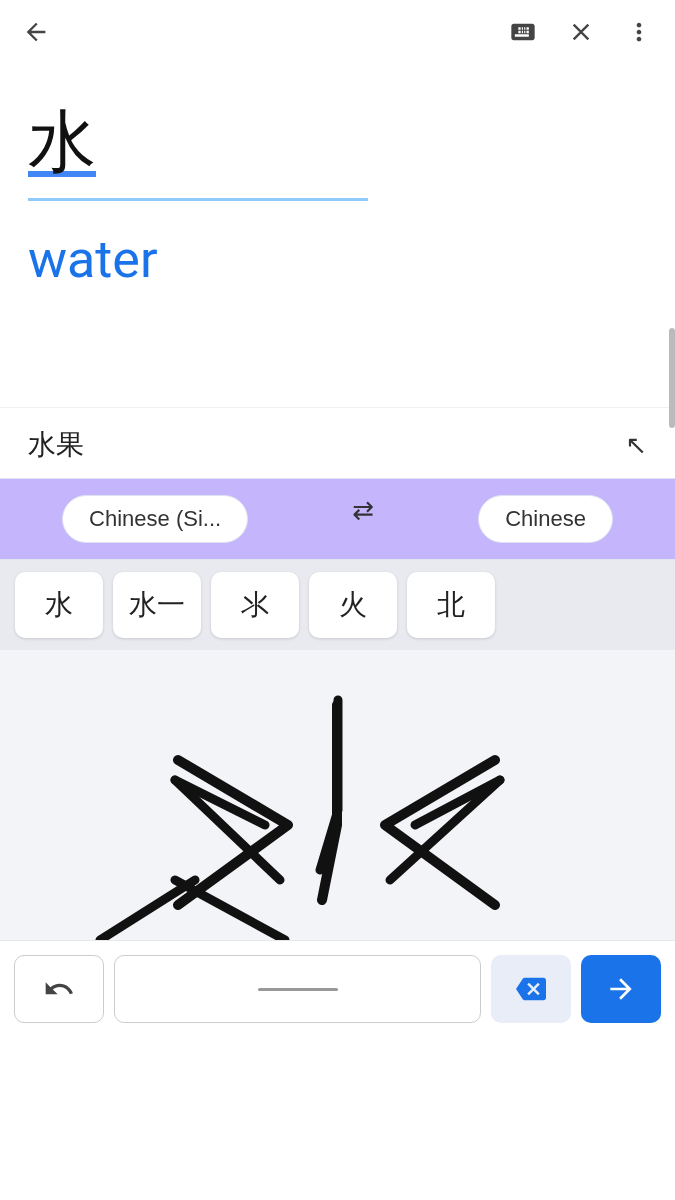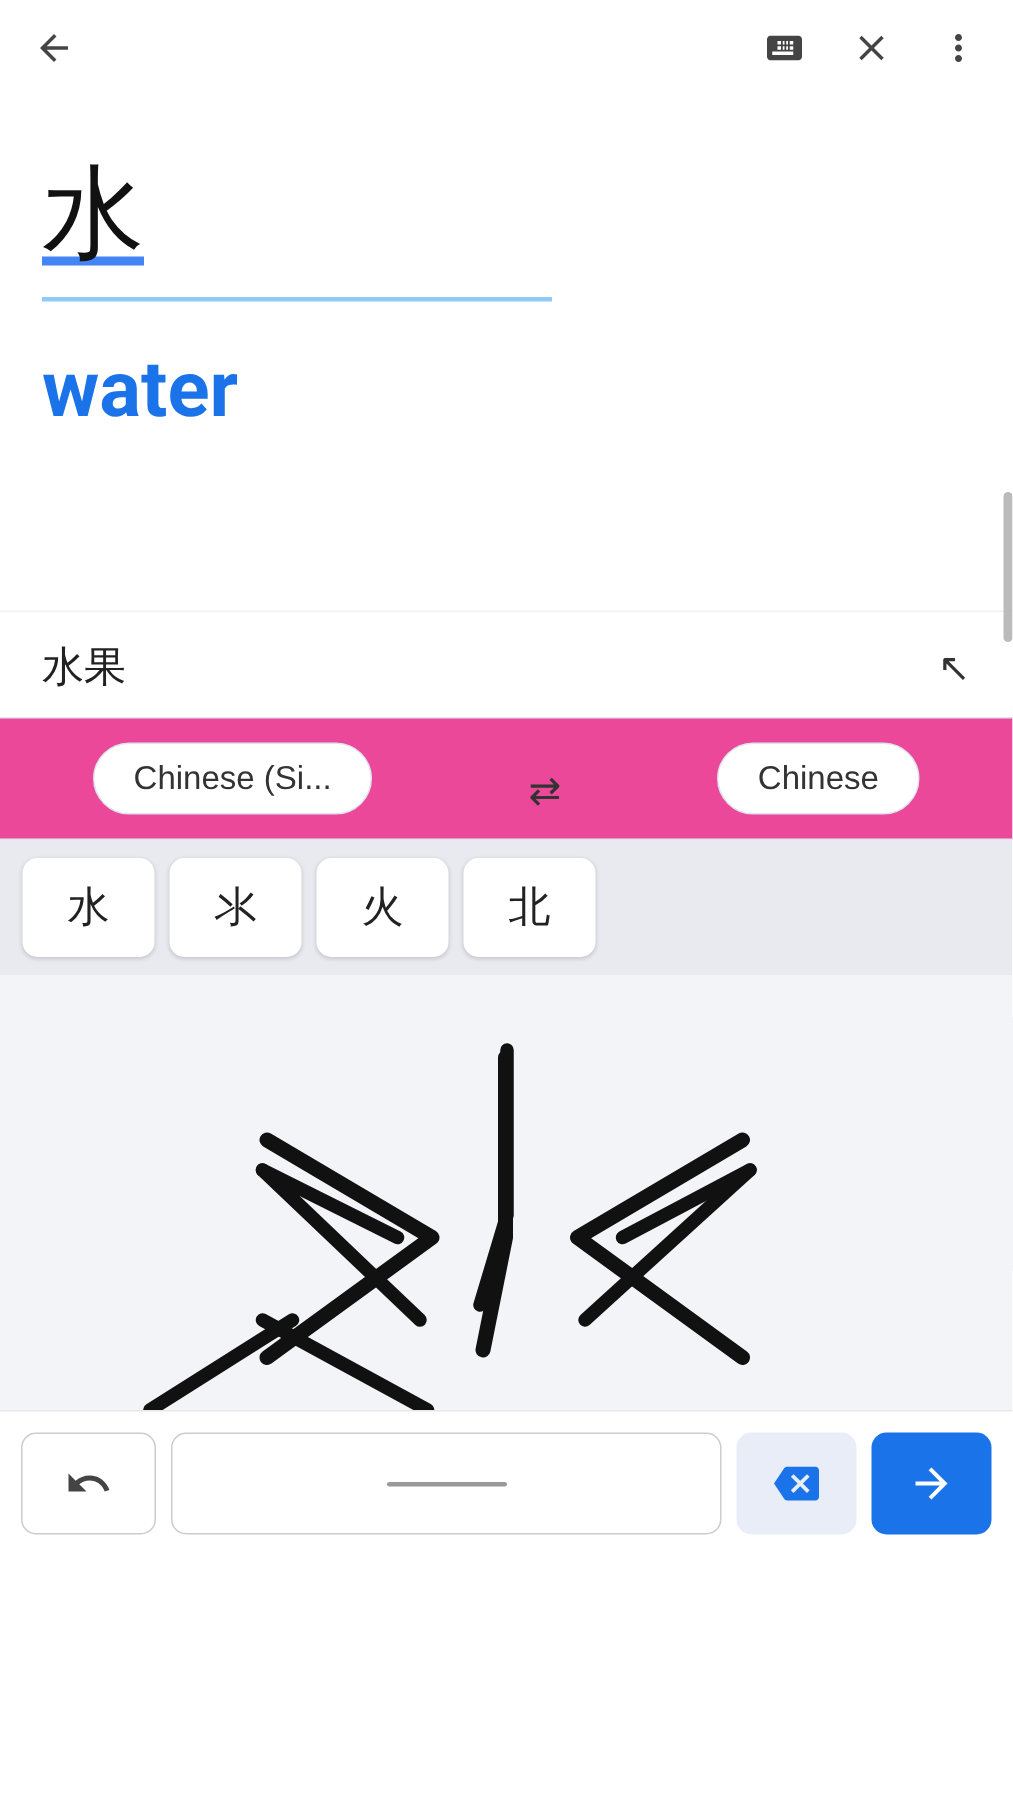--- a/index.html
+++ b/index.html
@@ -50,21 +50,21 @@
       margin-bottom: 8px;
     }
     .divider-line {
       width: 340px;
       height: 3px;
       background: #90caf9;
       margin: 10px 0 28px 0;
     }
     .translated-text {
       font-size: 52px;
-      font-weight: 700;
+      font-weight: 400;
       color: #1a73e8;
     }
 
     
     .suggestion-row {
       display: flex;
       align-items: center;
       justify-content: space-between;
       padding: 18px 28px 14px 28px;
       border-top: 1px solid #f0f0f0;
@@ -75,24 +75,24 @@
     }
     .expand-icon {
       color: #333;
       font-size: 26px;
       transform: rotate(0deg);
     }
 
     
     .lang-bar {
       display: flex;
-      align-items: flex-end;
+      align-items: flex-start;
       justify-content: space-around;
       padding: 16px 10px;
-      background: #ec4899;
+      background: #c4b5fd;
       border-top: 1px solid #e0e6f0;
       border-bottom: 1px solid #e0e6f0;
     }
     .lang-btn {
       background: #fff;
       border: 1px solid #dde3f0;
       border-radius: 24px;
       padding: 10px 26px;
       font-size: 22px;
       color: #333;
@@ -250,20 +250,21 @@
 </div>
 
 <div class="lang-bar">
   <button class="lang-btn">Chinese (Si...</button>
   <span class="swap-icon">⇄</span>
   <button class="lang-btn">Chinese</button>
 </div>
 
 <div class="char-suggestions">
   <button class="char-btn">水</button>
+  <button class="char-btn">水一</button>
   <button class="char-btn">氺</button>
   <button class="char-btn">火</button>
   <button class="char-btn">北</button>
 </div>
 
 <div class="drawing-area">
   <svg viewBox="0 0 675 290" xmlns="http://www.w3.org/2000/svg">
 
     <path d="M 175 910 L 285 970 L 175 1050" transform="translate(0,-680)" stroke="#111" stroke-width="9" fill="none" stroke-linecap="round" stroke-linejoin="round"></path>
 

